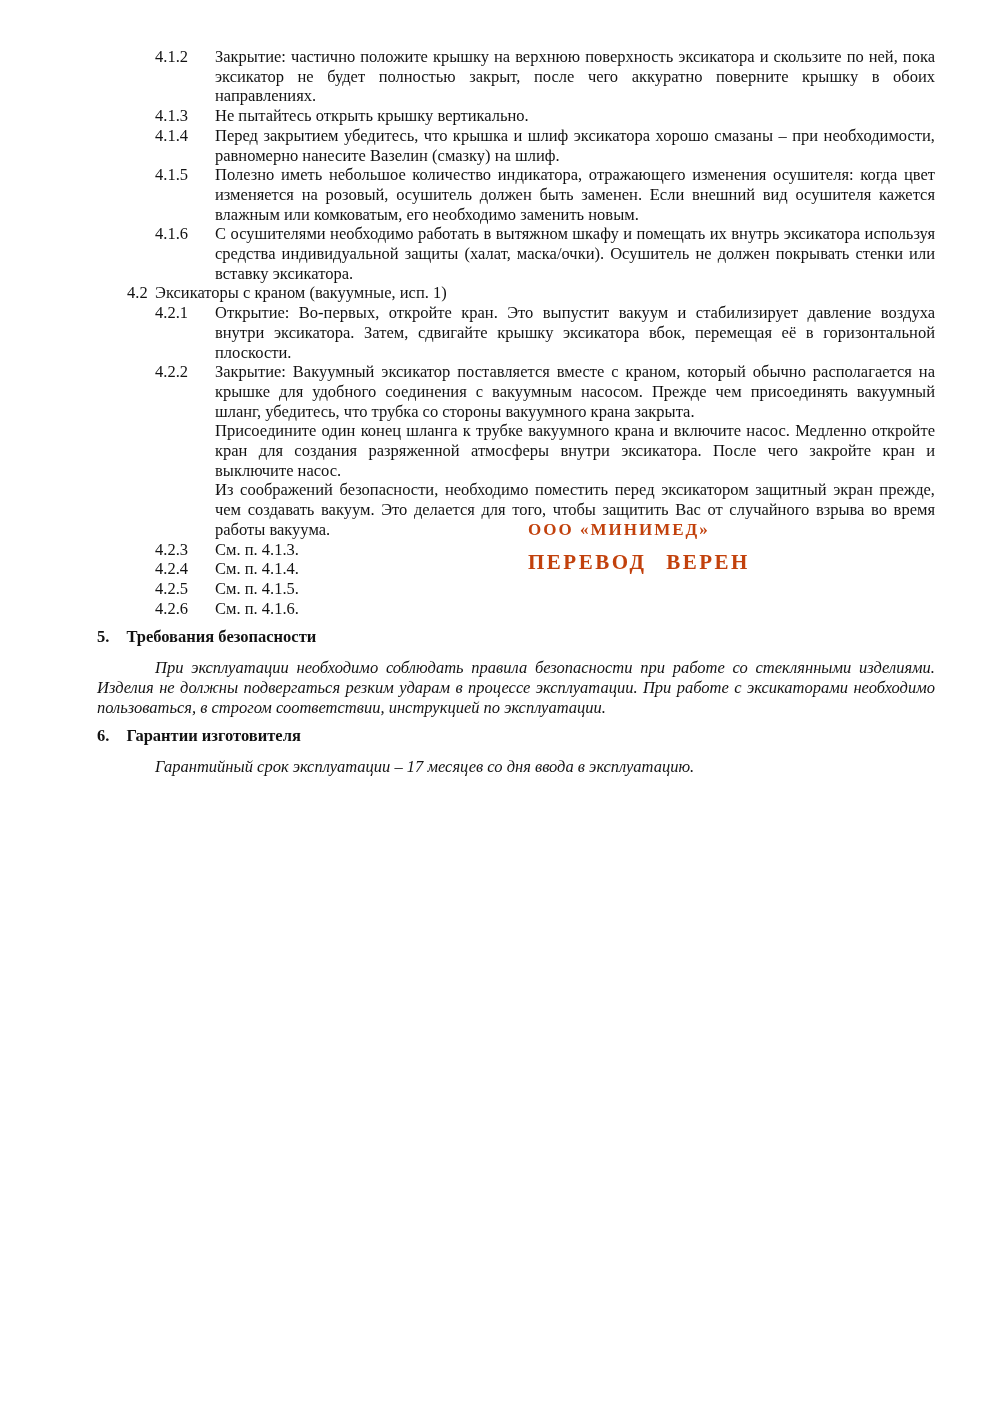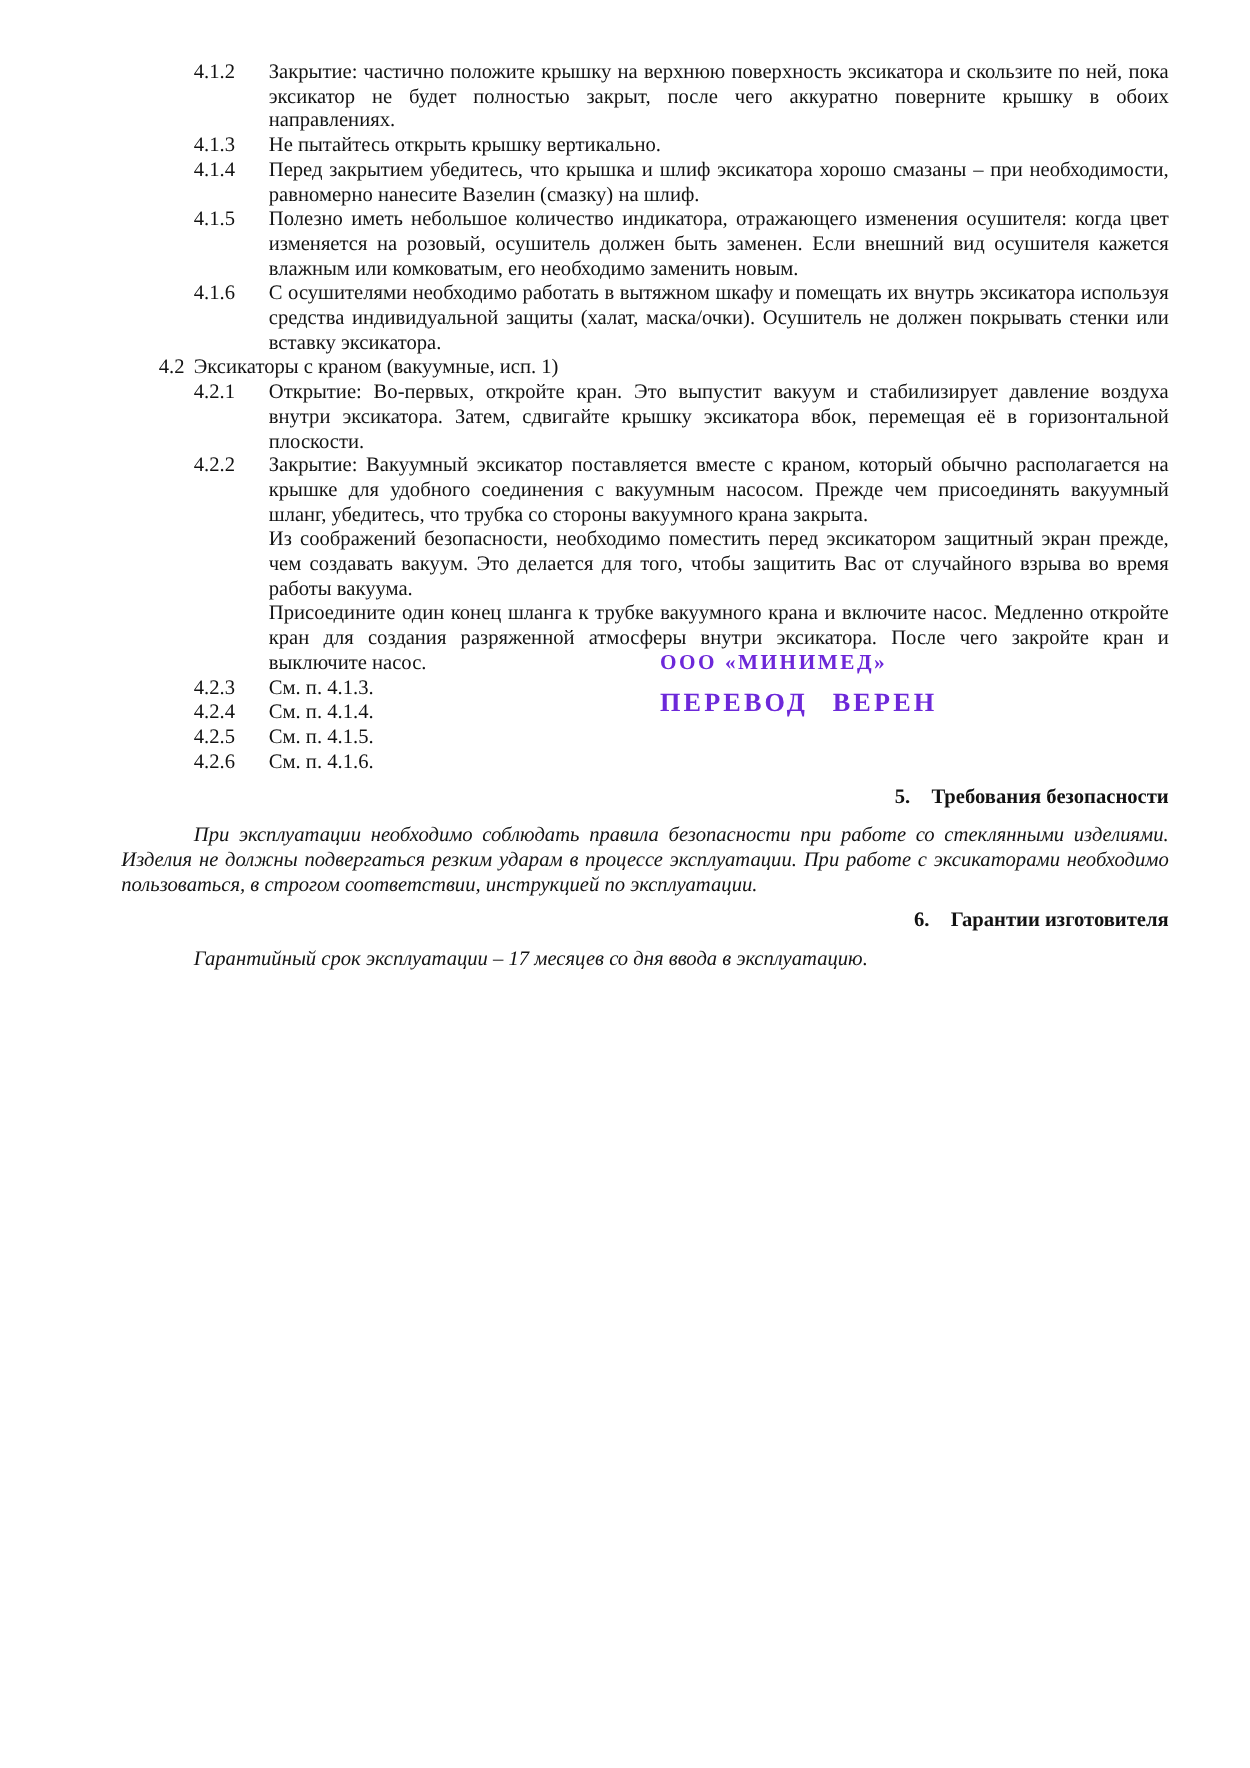--- a/index.html
+++ b/index.html
@@ -38,21 +38,21 @@
     position: relative;
     padding-left: 58px;
     font-weight: normal;
   }
   .h42 .num {
     position: absolute;
     left: 30px;
     top: 0;
   }
   .sec-heading {
-    text-align: right;
+    text-align: left;
     font-weight: bold;
     margin-top: 9px;
     margin-bottom: 11px;
   }
   .sec-heading .snum { margin-right: 17px; }
   .para {
     text-align: justify;
     text-indent: 58px;
     margin: 0 0 0 0;
     font-style: italic;
@@ -115,24 +115,24 @@
     <div class="li">
       <span class="num">4.2.1</span>
       <div class="txt">Открытие: Во-первых, откройте кран. Это выпустит вакуум и стабилизирует давление воздуха внутри эксикатора. Затем, сдвигайте крышку эксикатора вбок, перемещая её в горизонтальной плоскости.</div>
     </div>
     <div class="li">
       <span class="num">4.2.2</span>
       <div class="txt">Закрытие: Вакуумный эксикатор поставляется вместе с краном, который обычно располагается на крышке для удобного соединения с вакуумным насосом. Прежде чем присоединять вакуумный шланг, убедитесь, что трубка со стороны вакуумного крана закрыта.</div>
     </div>
 
     <div class="li plain">
-      <div class="txt">Из соображений безопасности, необходимо поместить перед эксикатором защитный экран прежде, чем создавать вакуум. Это делается для того, чтобы защитить Вас от случайного взрыва во время работы вакуума.</div>
+      <div class="txt">Присоедините один конец шланга к трубке вакуумного крана и включите насос. Медленно откройте кран для создания разряженной атмосферы внутри эксикатора. После чего закройте кран и выключите насос.</div>
     </div>
     <div class="li plain">
-      <div class="txt">Присоедините один конец шланга к трубке вакуумного крана и включите насос. Медленно откройте кран для создания разряженной атмосферы внутри эксикатора. После чего закройте кран и выключите насос.</div>
+      <div class="txt">Из соображений безопасности, необходимо поместить перед эксикатором защитный экран прежде, чем создавать вакуум. Это делается для того, чтобы защитить Вас от случайного взрыва во время работы вакуума.</div>
     </div>
 
     <div class="li">
       <span class="num">4.2.3</span>
       <div class="txt">См. п. 4.1.3.</div>
     </div>
     <div class="li">
       <span class="num">4.2.4</span>
       <div class="txt">См. п. 4.1.4.</div>
     </div>
@@ -150,17 +150,17 @@
     </div>
     <div class="para">При эксплуатации необходимо соблюдать правила безопасности при работе со стеклянными изделиями. Изделия не должны подвергаться резким ударам в процессе эксплуатации. При работе с эксикаторами необходимо пользоваться, в строгом соответствии, инструкцией по эксплуатации.</div>
 
     <div class="sec-heading">
       <span class="snum">6.</span><span>Гарантии изготовителя</span>
     </div>
     <div class="para">Гарантийный срок эксплуатации – 17 месяцев со дня ввода в эксплуатацию.</div>
 
   </div>
 
-  <div class="stamp" style="color: #6d28d9;">
+  <div class="stamp" style="color: #c2410c;">
     <div class="stamp-line1">ООО «МИНИМЕД»</div>
     <div class="stamp-line2">ПЕРЕВОД ВЕРЕН</div>
   </div>
 </div>
 
 </body></html>

